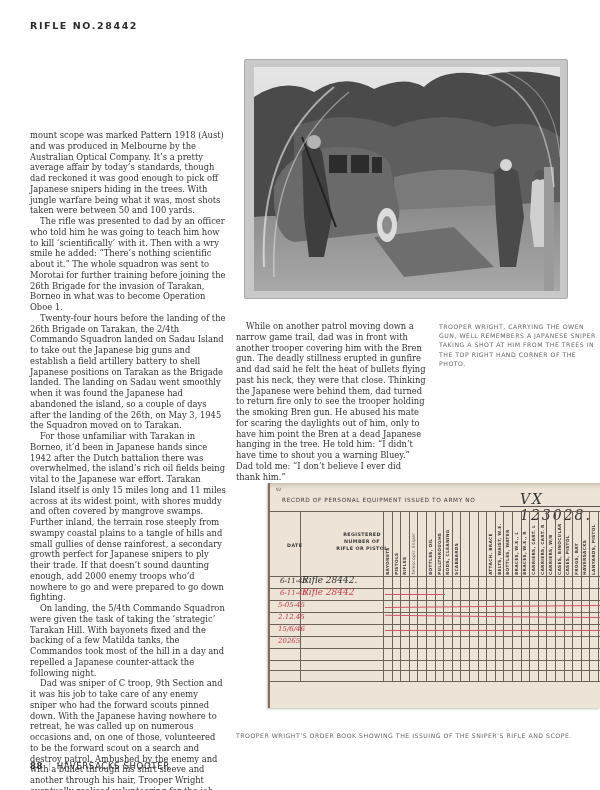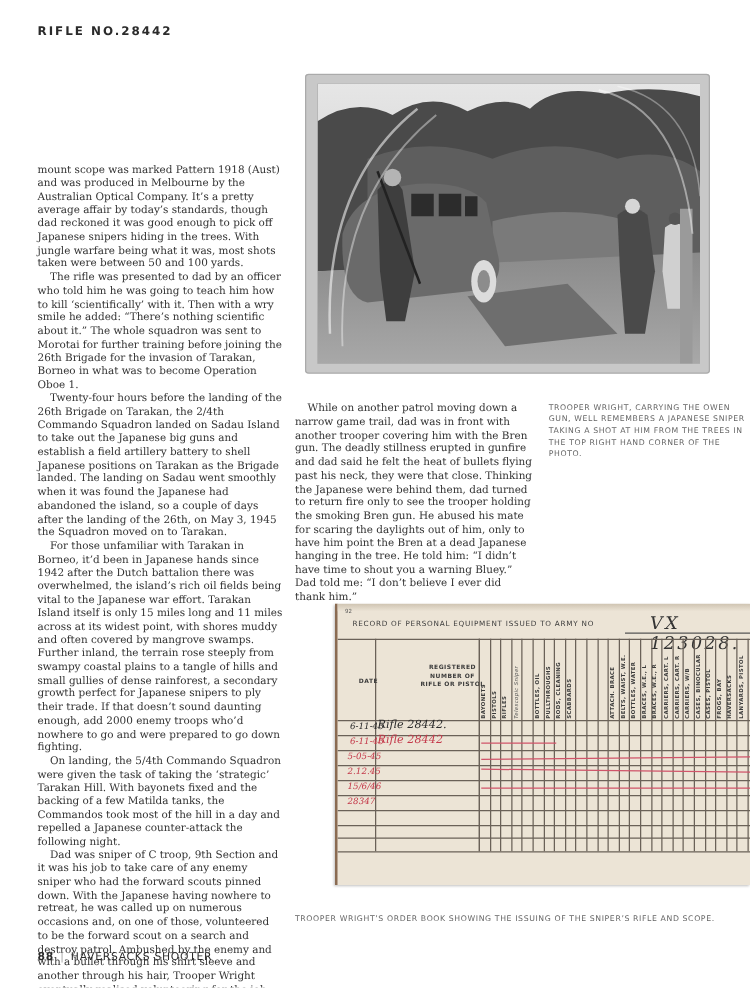--- a/index.html
+++ b/index.html
@@ -249,21 +249,21 @@
   <div class="hline" style="left:0;top:187px;width:332px;"></div>
   <div class="hline" style="left:0;top:198px;width:332px;"></div>
 
   <div class="hand hand-ink" style="left:10px;top:94px;font-size:7px;">6-11-45</div>
   <div class="hand hand-ink" style="left:32px;top:92px;font-size:9px;font-style:italic;">Rifle 28442.</div>
   <div class="hand hand-red" style="left:10px;top:106px;font-size:7px;">6-11-45</div>
   <div class="hand hand-red" style="left:32px;top:104px;font-size:9px;">Rifle 28442</div>
   <div class="hand hand-red" style="left:8px;top:118px;font-size:7px;">5-05-45</div>
   <div class="hand hand-red" style="left:8px;top:130px;font-size:7px;">2.12.45</div>
   <div class="hand hand-red" style="left:8px;top:142px;font-size:7px;">15/6/46</div>
-  <div class="hand hand-red" style="left:8px;top:154px;font-size:7px;">28347</div>
+  <div class="hand hand-red" style="left:8px;top:154px;font-size:7px;">20265</div>
 
   <div class="red-stroke" style="left:115px;top:111px;width:60px;"></div>
   <div class="red-stroke" style="left:115px;top:123px;width:217px;transform:rotate(-0.5deg);"></div>
   <div class="red-stroke" style="left:115px;top:133px;width:217px;transform:rotate(0.6deg);"></div>
   <div class="red-stroke" style="left:115px;top:147px;width:217px;"></div>
 </div>
 
 <div class="caption caption-card">TROOPER WRIGHT’S ORDER BOOK SHOWING THE ISSUING OF THE SNIPER’S RIFLE AND SCOPE.</div>
 
 <div class="folio">

